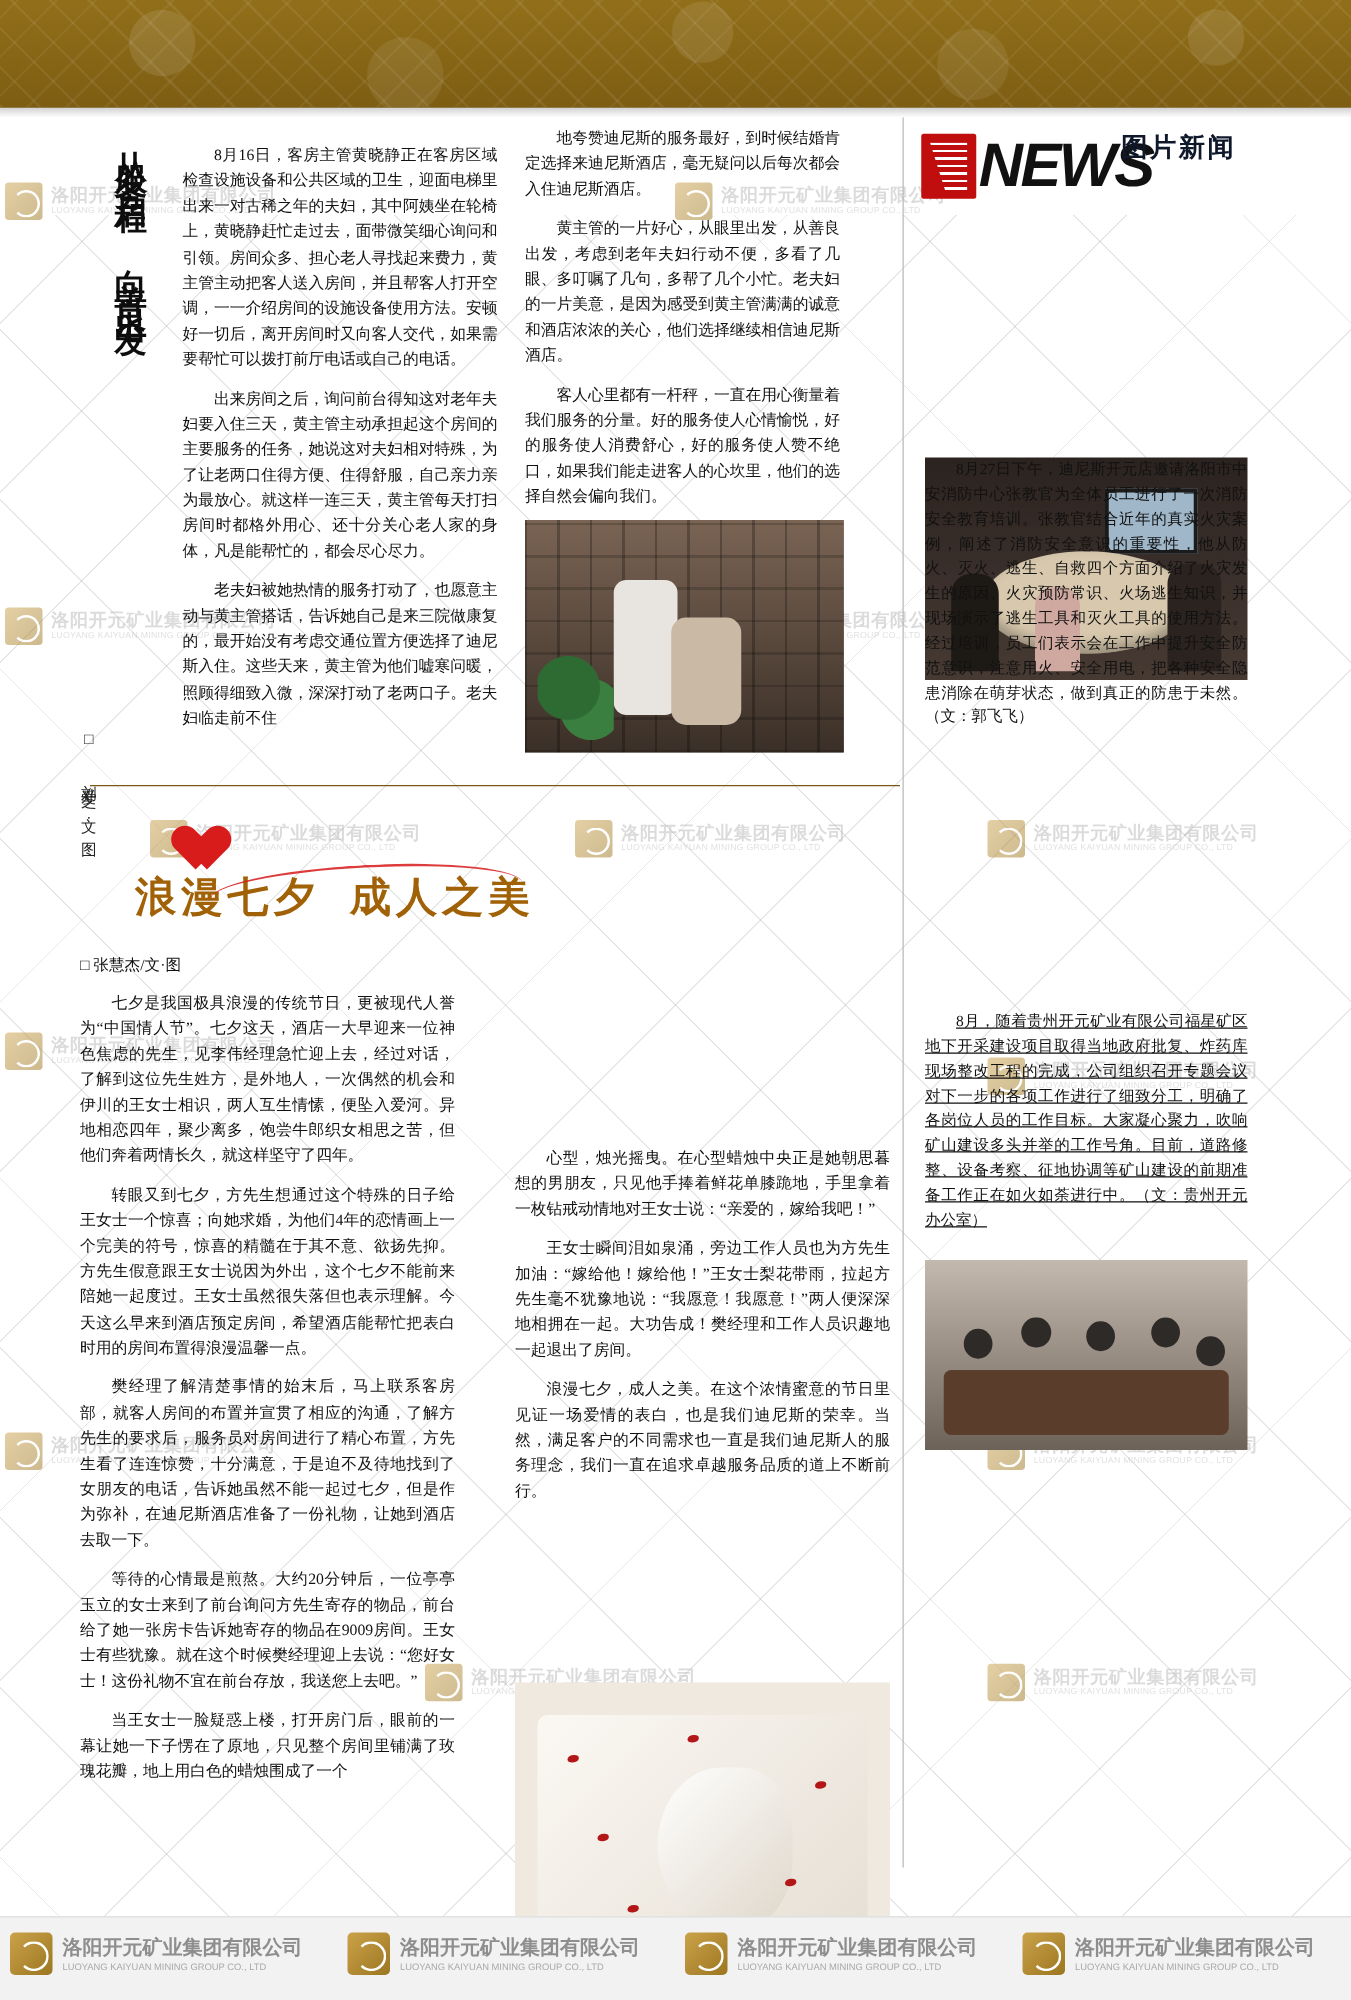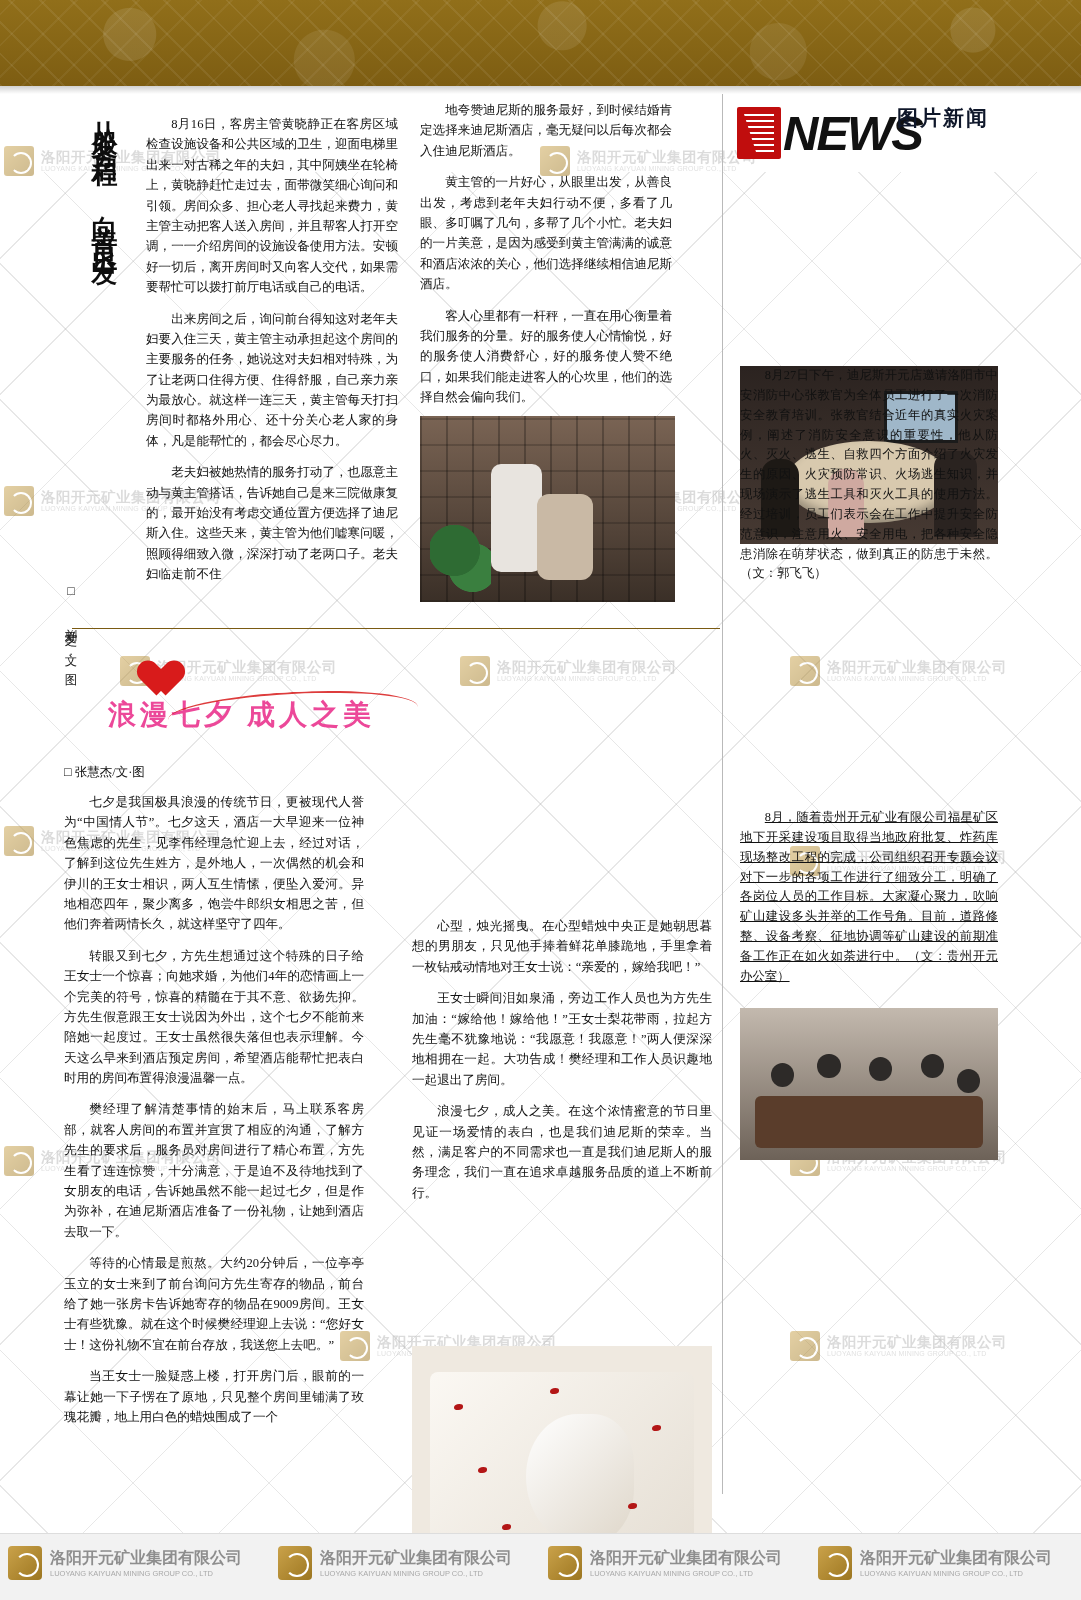--- a/index.html
+++ b/index.html
@@ -104,22 +104,22 @@
     position:absolute;right:6px;top:4px;
     font-size:21px;font-weight:bold;color:#0f172a;letter-spacing:2px;
   }
 
   .photo{position:absolute;overflow:hidden;background:#333;}
   .capt{position:absolute;font-size:12.4px;line-height:1.6;color:#111;text-align:justify;text-indent:2em;}
 
   
   .hx-title{
     position:absolute;left:108px;top:610px;
-    font-size:28px;font-weight:bold;color:#ec4899;letter-spacing:4px;
-    font-family:Liberation Serif, serif;
+    font-size:33px;font-weight:bold;color:#a16207;letter-spacing:4px;
+    font-family:Liberation Mono, monospace;
   }
   .heart{
     position:absolute;left:128px;top:560px;width:44px;height:40px;
   }
   .heart:before,.heart:after{
     content:"";position:absolute;top:0;width:22px;height:34px;
     background:#d81b1b;border-radius:22px 22px 0 0;
   }
   .heart:before{left:22px;transform:rotate(45deg);transform-origin:0 100%;}
   .heart:after{left:22px;transform:rotate(-45deg);transform-origin:100% 100%;}

